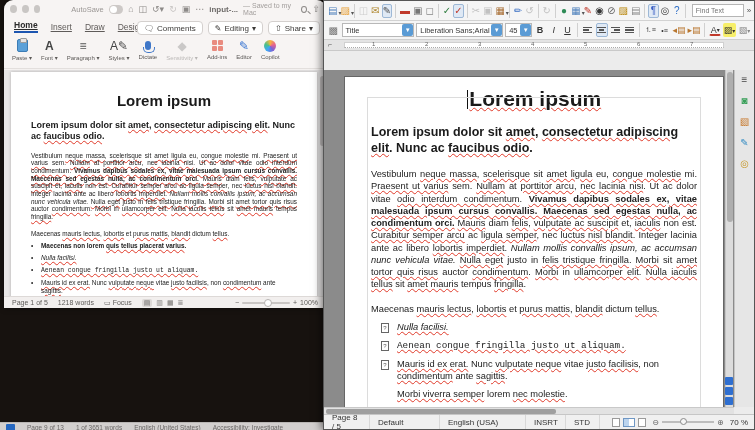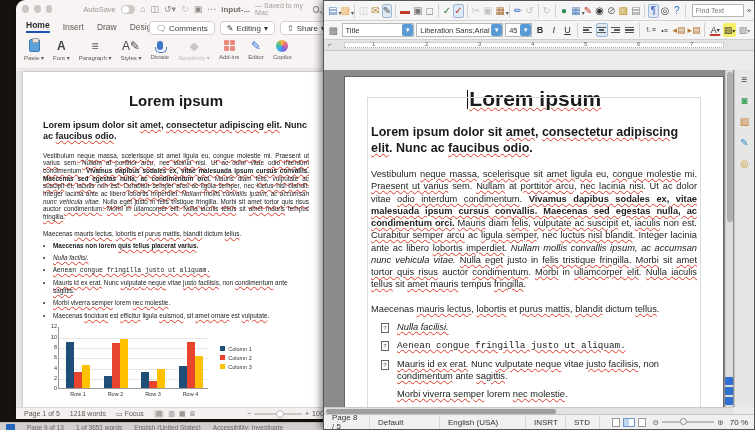--- a/index.html
+++ b/index.html
@@ -1,31 +1,31 @@
 <!DOCTYPE html>
 <html><head>
 <meta charset="utf-8">
 <style>
   * { margin:0; padding:0; box-sizing:border-box; }
   html,body { width:755px; height:430px; overflow:hidden; background:#17120f; font-family:"Liberation Sans","DejaVu Sans",sans-serif; }
   
-  #word-win { position:absolute; left:16px; top:3; width:322px; height:419px; background:#f7f4f3; border-radius:9px 9px 0 0; overflow:hidden; box-shadow:0 0 6px rgba(0,0,0,.4); }
+  #word-win { position:absolute; left:4px; top:3; width:322px; height:308px; background:#f7f4f3; border-radius:9px 9px 0 0; overflow:hidden; box-shadow:0 0 6px rgba(0,0,0,.4); }
   .wtitle { position:relative; height:18px; display:flex; align-items:center; padding:0 6px; gap:5px; }
   .tl { width:8px; height:8px; border-radius:50%; }
   .tl.gray { background:#c9c6c4; }
   .wtitle .lbl { font-size:7.5px; color:#9a9694; }
   .toggle { width:17px; height:9px; border-radius:5px; background:#cdc9c7; position:relative; }
   .toggle::after { content:""; position:absolute; left:1px; top:1px; width:7px; height:7px; border-radius:50%; background:#fff; }
   .tbicon { font-size:9px; color:#8d8a88; line-height:1; }
   .doc-title { font-size:8px; color:#6f6c6a; font-weight:bold; }
   .saved { font-size:7px; color:#a19d9b; }
   .searchicon { width:7px; height:7px; border:1.2px solid #8d8a88; border-radius:50%; position:relative; }
   .searchicon::after { content:""; position:absolute; left:5px; top:5px; width:4px; height:1.2px; background:#8d8a88; transform:rotate(45deg); }
   .tabs { display:flex; align-items:center; height:17px; padding:0 10px; gap:13px; }
-  .tab { font-size:8.5px; color:#5f5b59; }
+  .tab { font-size:8.5px; color:#5f5b59;text-decoration:underline; }
   .tab.active { color:#2b2b2b; font-weight:bold; border-bottom:2px solid #1d55b0; padding-bottom:1px; }
   .tabmore { font-size:8px; color:#b0acaa; }
   .topbtns { position:absolute; right:6px; top:21px; display:flex; gap:5px; }
   .pill { display:flex; align-items:center; gap:3px; border:1px solid #d4d0ce; border-radius:4px; background:#fff; font-size:8px; color:#3c3a38; padding:1px 6px; height:14px; }
   .ribbon { display:flex; align-items:flex-start; padding:3px 8px 2px; height:34px; border-bottom:1px solid #e3dfdd; gap:9px; }
   .rb { display:flex; flex-direction:column; align-items:center; gap:1px; }
   .rb .ic { height:15px; display:flex; align-items:center; justify-content:center; font-size:12px; }
   .rb .cap { font-size:6px; color:#5c5957; white-space:nowrap; }
   .rb.dis { opacity:.4; }
   .clip { width:11px; height:13px; background:#5ba0d8; border:1px solid #3c7cb5; border-radius:2px; position:relative; }

